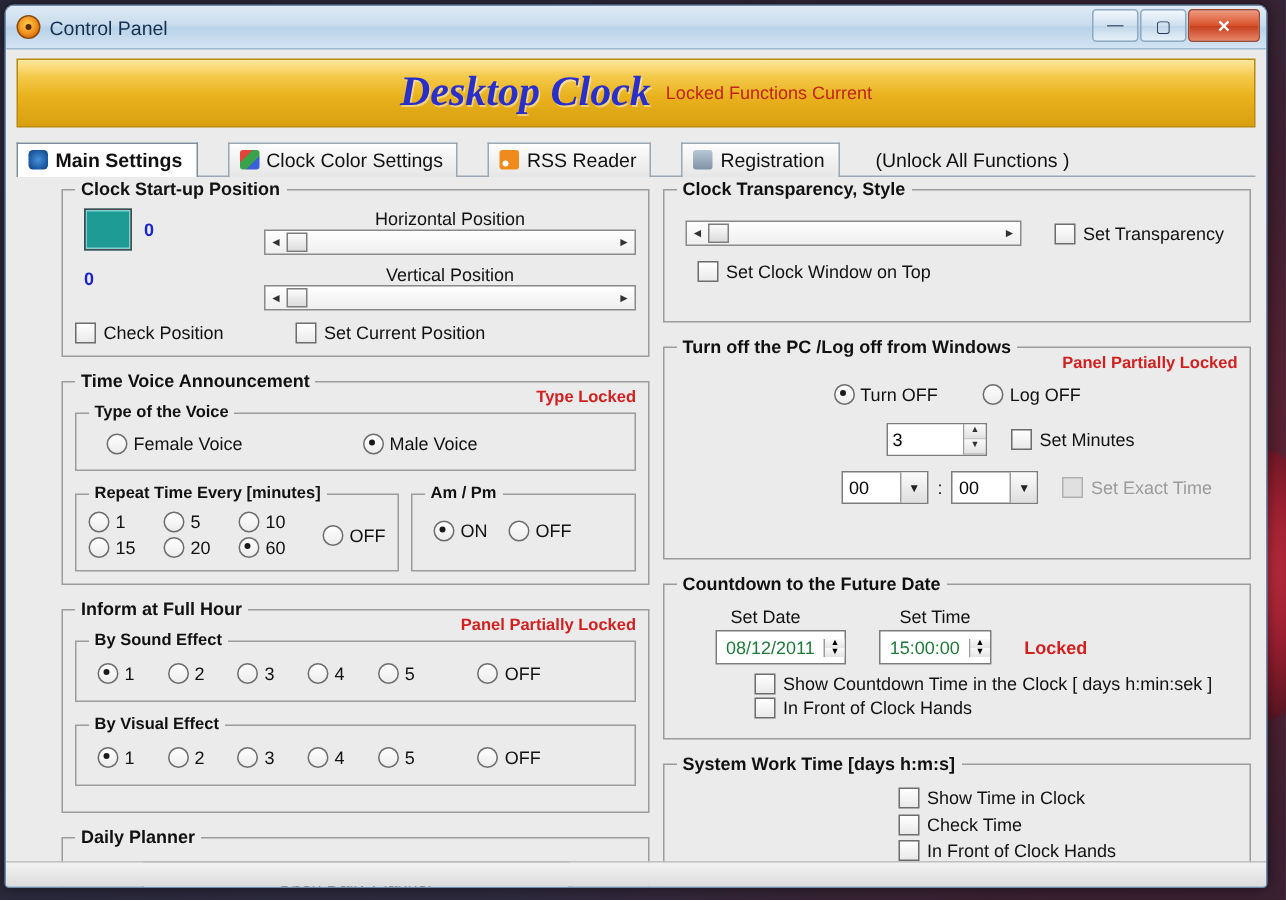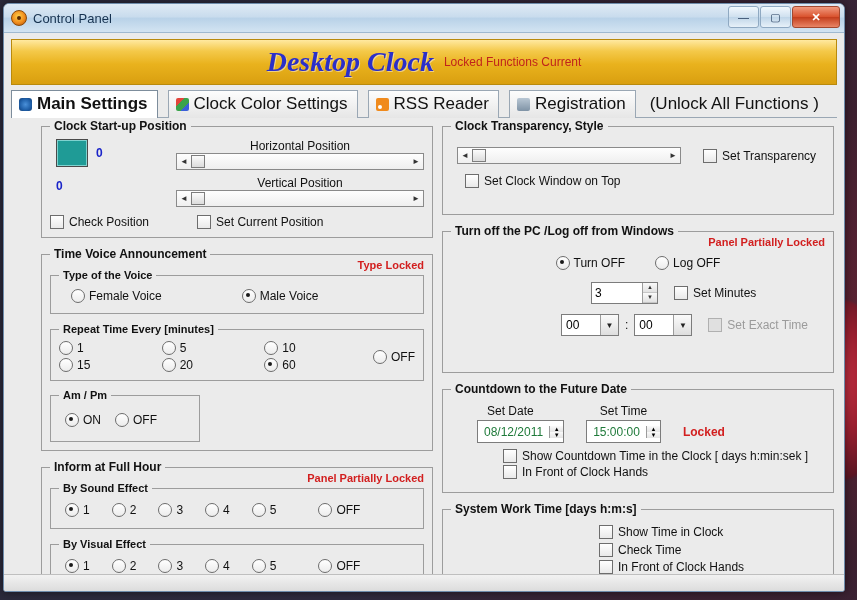--- a/index.html
+++ b/index.html
@@ -78,22 +78,22 @@
     font-style: italic; font-weight: bold;
     font-size: 28px; color: #2b2fc9;
     text-shadow: 1px 1px 0 rgba(255,255,255,.45);
   }
   .banner .sub { font-size: 12px; color: #c0241c; }
   .tabstrip {
     margin: 8px 7px 0 7px;
     height: 24px;
     border-bottom: 1px solid #9aa7b4;
     display: flex; align-items: flex-end;
-    gap: 8px;
-    font-size: 17px;
+    gap: 18px;
+    font-size: 13px;
   }
   .tab {
     display: flex; align-items: center; gap: 5px;
     padding: 3px 9px 4px 7px;
     border: 1px solid #9aa7b4;
     border-bottom: none;
     background: linear-gradient(to bottom, #fdfdfd, #e6e6e6);
     color: #111;
     margin-right: 2px;
     position: relative; top: 1px;
@@ -312,21 +312,21 @@
           <fieldset class="sub-fs">
             <legend class="small">Type of the Voice</legend>
             <div class="row" style="padding:2px 0 2px 12px;">
               <span class="rb"></span>
               <span class="lbl">Female Voice</span>
               <span class="rb on" style="margin-left:80px;"></span>
               <span class="lbl">Male Voice</span>
             </div>
           </fieldset>
 
-          <div style="display:flex; gap:8px; margin-top:6px;flex-direction:column;">
+          <div style="display:flex; gap:8px; margin-top:6px;">
             <fieldset style="flex:1; margin:0;">
               <legend class="small">Repeat Time Every  [minutes]</legend>
               <div style="display:flex; align-items:center;">
                 <div class="grid2" style="flex:1; grid-template-columns: 1fr 1fr 1fr;">
                   <div class="cell">
                       <span class="rb"></span>
                       <span class="lbl">1</span>
                     </div>
                   <div class="cell">
                       <span class="rb"></span>

